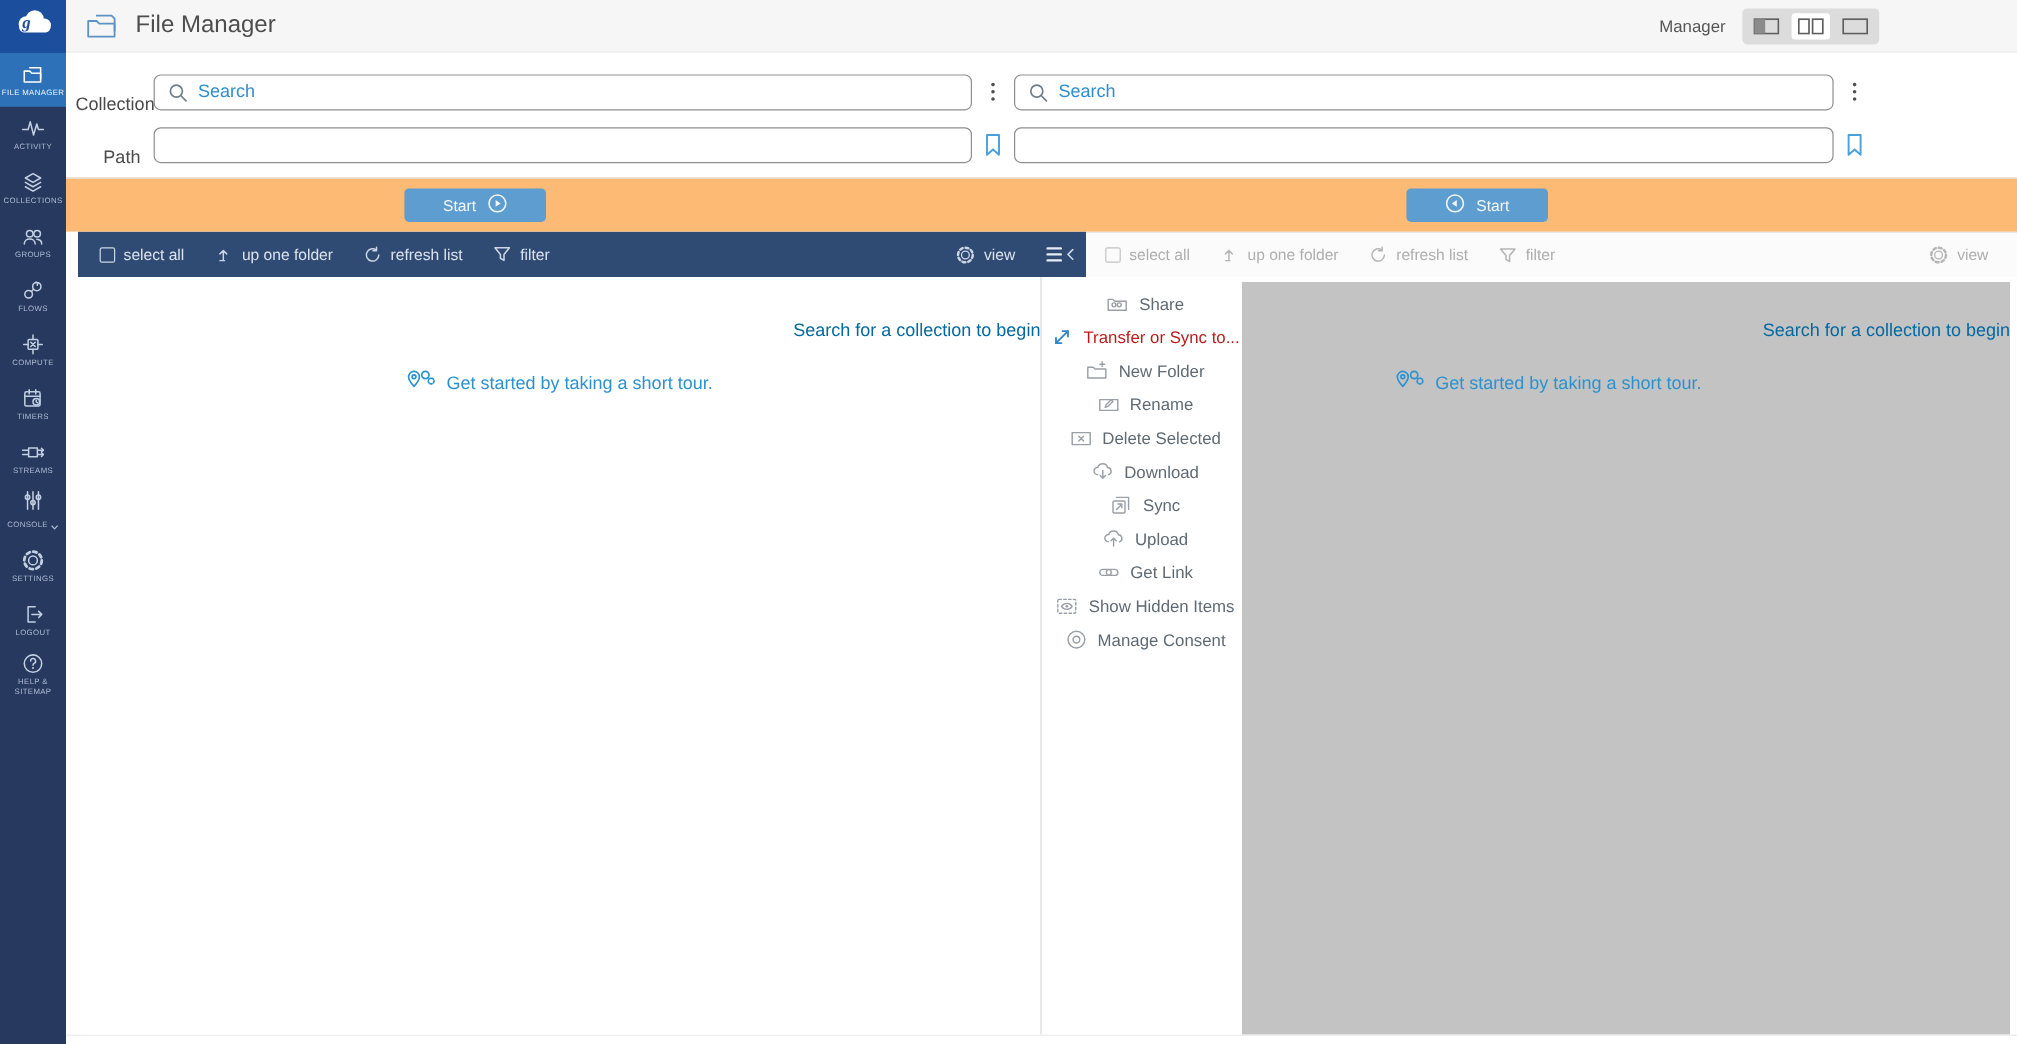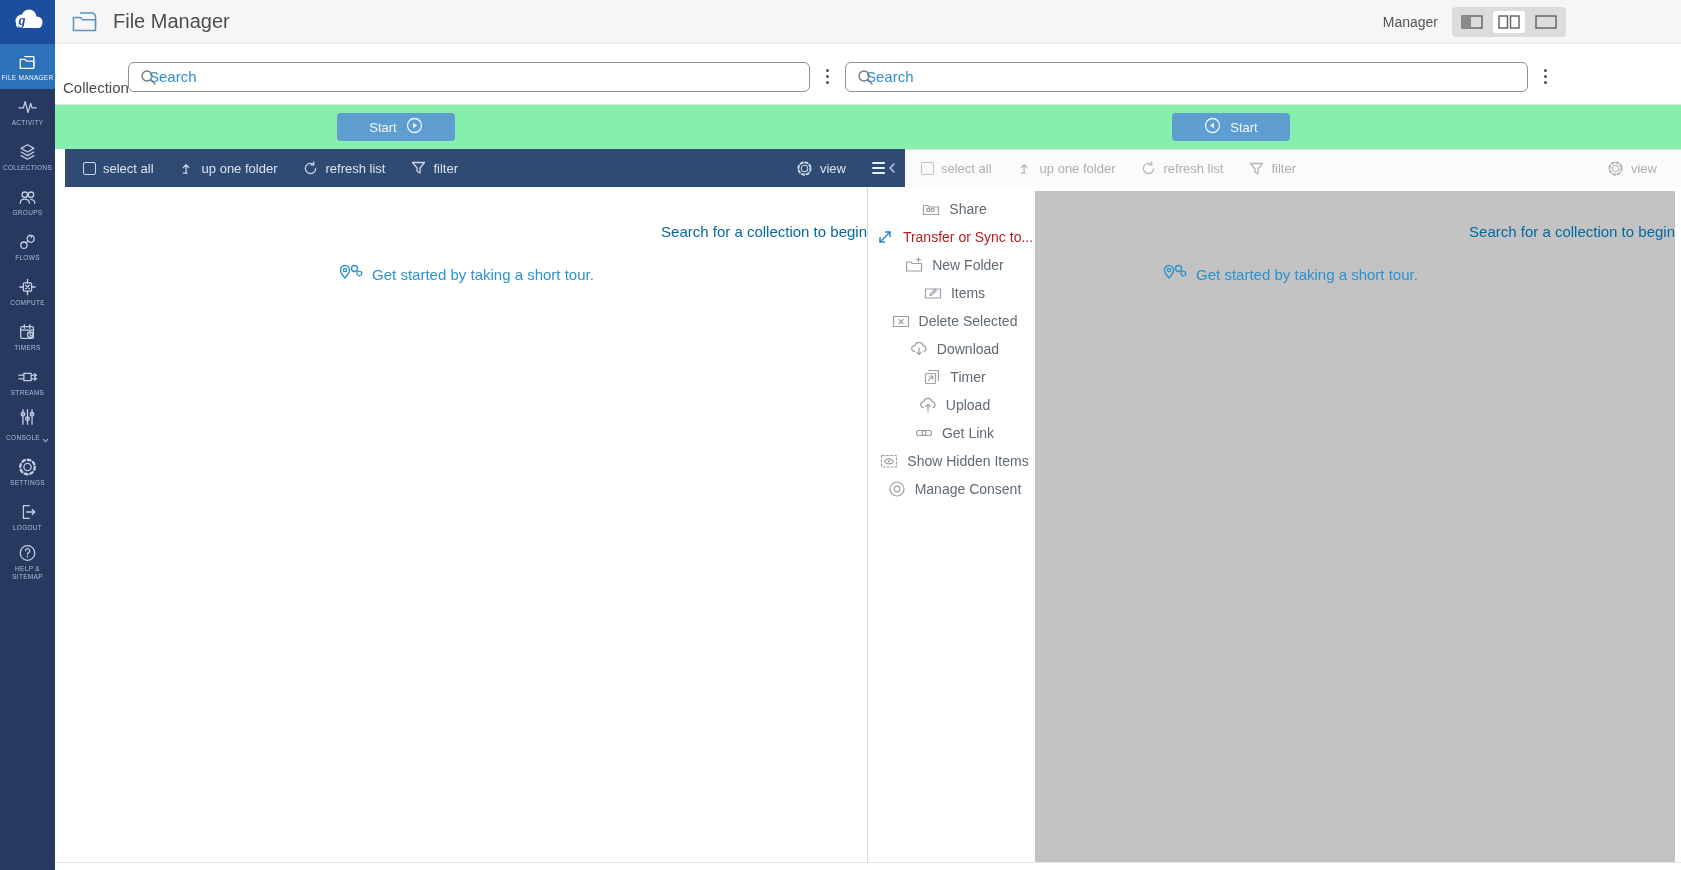--- a/index.html
+++ b/index.html
@@ -38,32 +38,32 @@
 
   
   .search-area { background:#fff; padding:13px 0 8px 8px; flex-shrink:0; }
   .search-row { display:flex; align-items:center; }
   .search-row + .search-row { margin-top:5px; }
   .field-label { width:54px; flex-shrink:0; text-align:right; margin-right:11px; font-size:15px; color:#4a4a4a;margin-top:22px; }
   .input-wrap { position:relative; flex-shrink:0; }
   .text-input { height:30px; border:1px solid #8f8f8f; border-radius:6px; font-size:15px; color:#333; padding:0 10px; outline:none; font-family:"Liberation Sans",sans-serif; background:#fff; }
   .w-left { width:682px; }
   .w-right { width:683px; }
-  .search-pad { padding-left:20px; }
+  .search-pad { padding-left:36px; }
   .text-input::placeholder { color:#2e8fd0; opacity:1; }
   .magnifier { position:absolute; left:12px; top:7px; }
   .magnifier svg { stroke:#6f7d88; fill:none; stroke-width:1.4; stroke-linecap:round; display:block; }
   .icon-cell { width:35px; flex-shrink:0; display:flex; justify-content:center; align-items:center; }
   .dots-btn { display:flex; flex-direction:column; gap:3px; padding:4px; cursor:pointer; }
   .dots-btn i { width:3px; height:3px; border-radius:50%; background:#4f4f4f; }
   .bookmark-btn { cursor:pointer; display:flex; }
   .bookmark-btn svg { stroke:#4aa0d8; fill:none; stroke-width:1.6; stroke-linejoin:round; display:block; }
 
   
-  .start-row { height:45px; flex-shrink:0; background:#86efac; border-top:1px solid #e2e2e2; position:relative; }
+  .start-row { height:45px; flex-shrink:0; background:#fdba74; border-top:1px solid #e2e2e2; position:relative; }
   .start-btn { position:absolute; top:8px; width:118px; height:28px; background:#5e9dcf; border-radius:4px; color:rgba(255,255,255,.92); font-size:13px; display:flex; align-items:center; justify-content:center; gap:9px; cursor:pointer; }
   .start-left { left:282px; }
   .start-right { left:1117px; }
   .transfer-opts { position:absolute; left:655px; top:8px; width:230px; height:28px; display:flex; align-items:center; justify-content:center; gap:9px; font-size:13.5px; color:#5c6670; cursor:pointer; }
 
   
   .toolbar-row { height:38px; flex-shrink:0; display:flex;justify-content:center; }
   .toolbar-left { margin-left:10px; width:840px; flex-shrink:0; background:#2f4a73; color:#dbe3ee; display:flex; align-items:center; gap:26px; padding:0 10px 0 18px; font-size:13px; }
   .toolbar-right { flex:1; background:#fbfbfb; border-top:1px solid #e0e0e0; color:#aeaeae; display:flex; align-items:center; gap:26px; padding:0 24px 0 16px; font-size:13px; }
   .tb-item { display:flex; align-items:center; gap:7px; cursor:pointer; white-space:nowrap; }
@@ -316,20 +316,43 @@
         </span>
         <span class="icon-cell">
           <span class="dots-btn">
               <i></i>
               <i></i>
               <i></i>
             </span>
         </span>
       </div>
 
+      <div class="search-row">
+        <span class="field-label">Path</span>
+        <span class="input-wrap">
+          <input class="text-input w-left" type="text" value="" style="">
+        </span>
+        <span class="icon-cell">
+          <span class="bookmark-btn">
+            <svg width="15" height="20" viewBox="0 0 15 20">
+                <path d="M2.5 1.5h10v16.5l-5-4.4-5 4.4z"></path>
+              </svg>
+          </span>
+        </span>
+        <span class="input-wrap">
+          <input class="text-input w-right" type="text" value="" style="">
+        </span>
+        <span class="icon-cell">
+          <span class="bookmark-btn">
+            <svg width="15" height="20" viewBox="0 0 15 20">
+                <path d="M2.5 1.5h10v16.5l-5-4.4-5 4.4z"></path>
+              </svg>
+          </span>
+        </span>
+      </div>
     </section>
 
     <section class="start-row">
       <div class="start-btn start-left">
         <span>Start</span>
         <span>
           <svg width="17" height="17" viewBox="0 0 17 17">
               <circle cx="8.5" cy="8.5" r="7" fill="none" stroke="rgba(255,255,255,.9)" stroke-width="1.3"></circle>
               <path d="M7 5.7l4.2 2.8L7 11.3z" fill="rgba(255,255,255,.9)"></path>
             </svg>
@@ -514,21 +537,21 @@
           </span>
           <span>New Folder</span>
         </div>
         <div class="menu-item">
           <span>
             <svg width="18" height="18" viewBox="0 0 18 18">
                 <path d="M1.5 5h15v9h-15z"></path>
                 <path d="M6 11.5l.8-2.2 4.2-4.2 1.4 1.4-4.2 4.2z"></path>
               </svg>
           </span>
-          <span>Items</span>
+          <span>Rename</span>
         </div>
         <div class="menu-item">
           <span>
             <svg width="18" height="18" viewBox="0 0 18 18">
                 <path d="M1.5 4.5h15v10h-15z"></path>
                 <path d="M7 7.5l4 4M11 7.5l-4 4"></path>
               </svg>
           </span>
           <span>Delete Selected</span>
         </div>
@@ -542,21 +565,21 @@
           <span>Download</span>
         </div>
         <div class="menu-item">
           <span>
             <svg width="18" height="18" viewBox="0 0 18 18">
                 <path d="M5.5 2.5h10v10"></path>
                 <rect x="2.5" y="5.5" width="10" height="10" rx="1"></rect>
                 <path d="M5.5 12.5l4.3-4.3M6.6 8h3.2v3.2"></path>
               </svg>
           </span>
-          <span>Timer</span>
+          <span>Sync</span>
         </div>
         <div class="menu-item">
           <span>
             <svg width="18" height="18" viewBox="0 0 18 18">
                 <path d="M4.5 11.5a3 3 0 1 1 .4-6A4.2 4.2 0 0 1 13 5.6a3.1 3.1 0 0 1 .9 6"></path>
                 <path d="M9 15V8.5M6.8 10.7L9 8.5l2.2 2.2"></path>
               </svg>
           </span>
           <span>Upload</span>
         </div>

